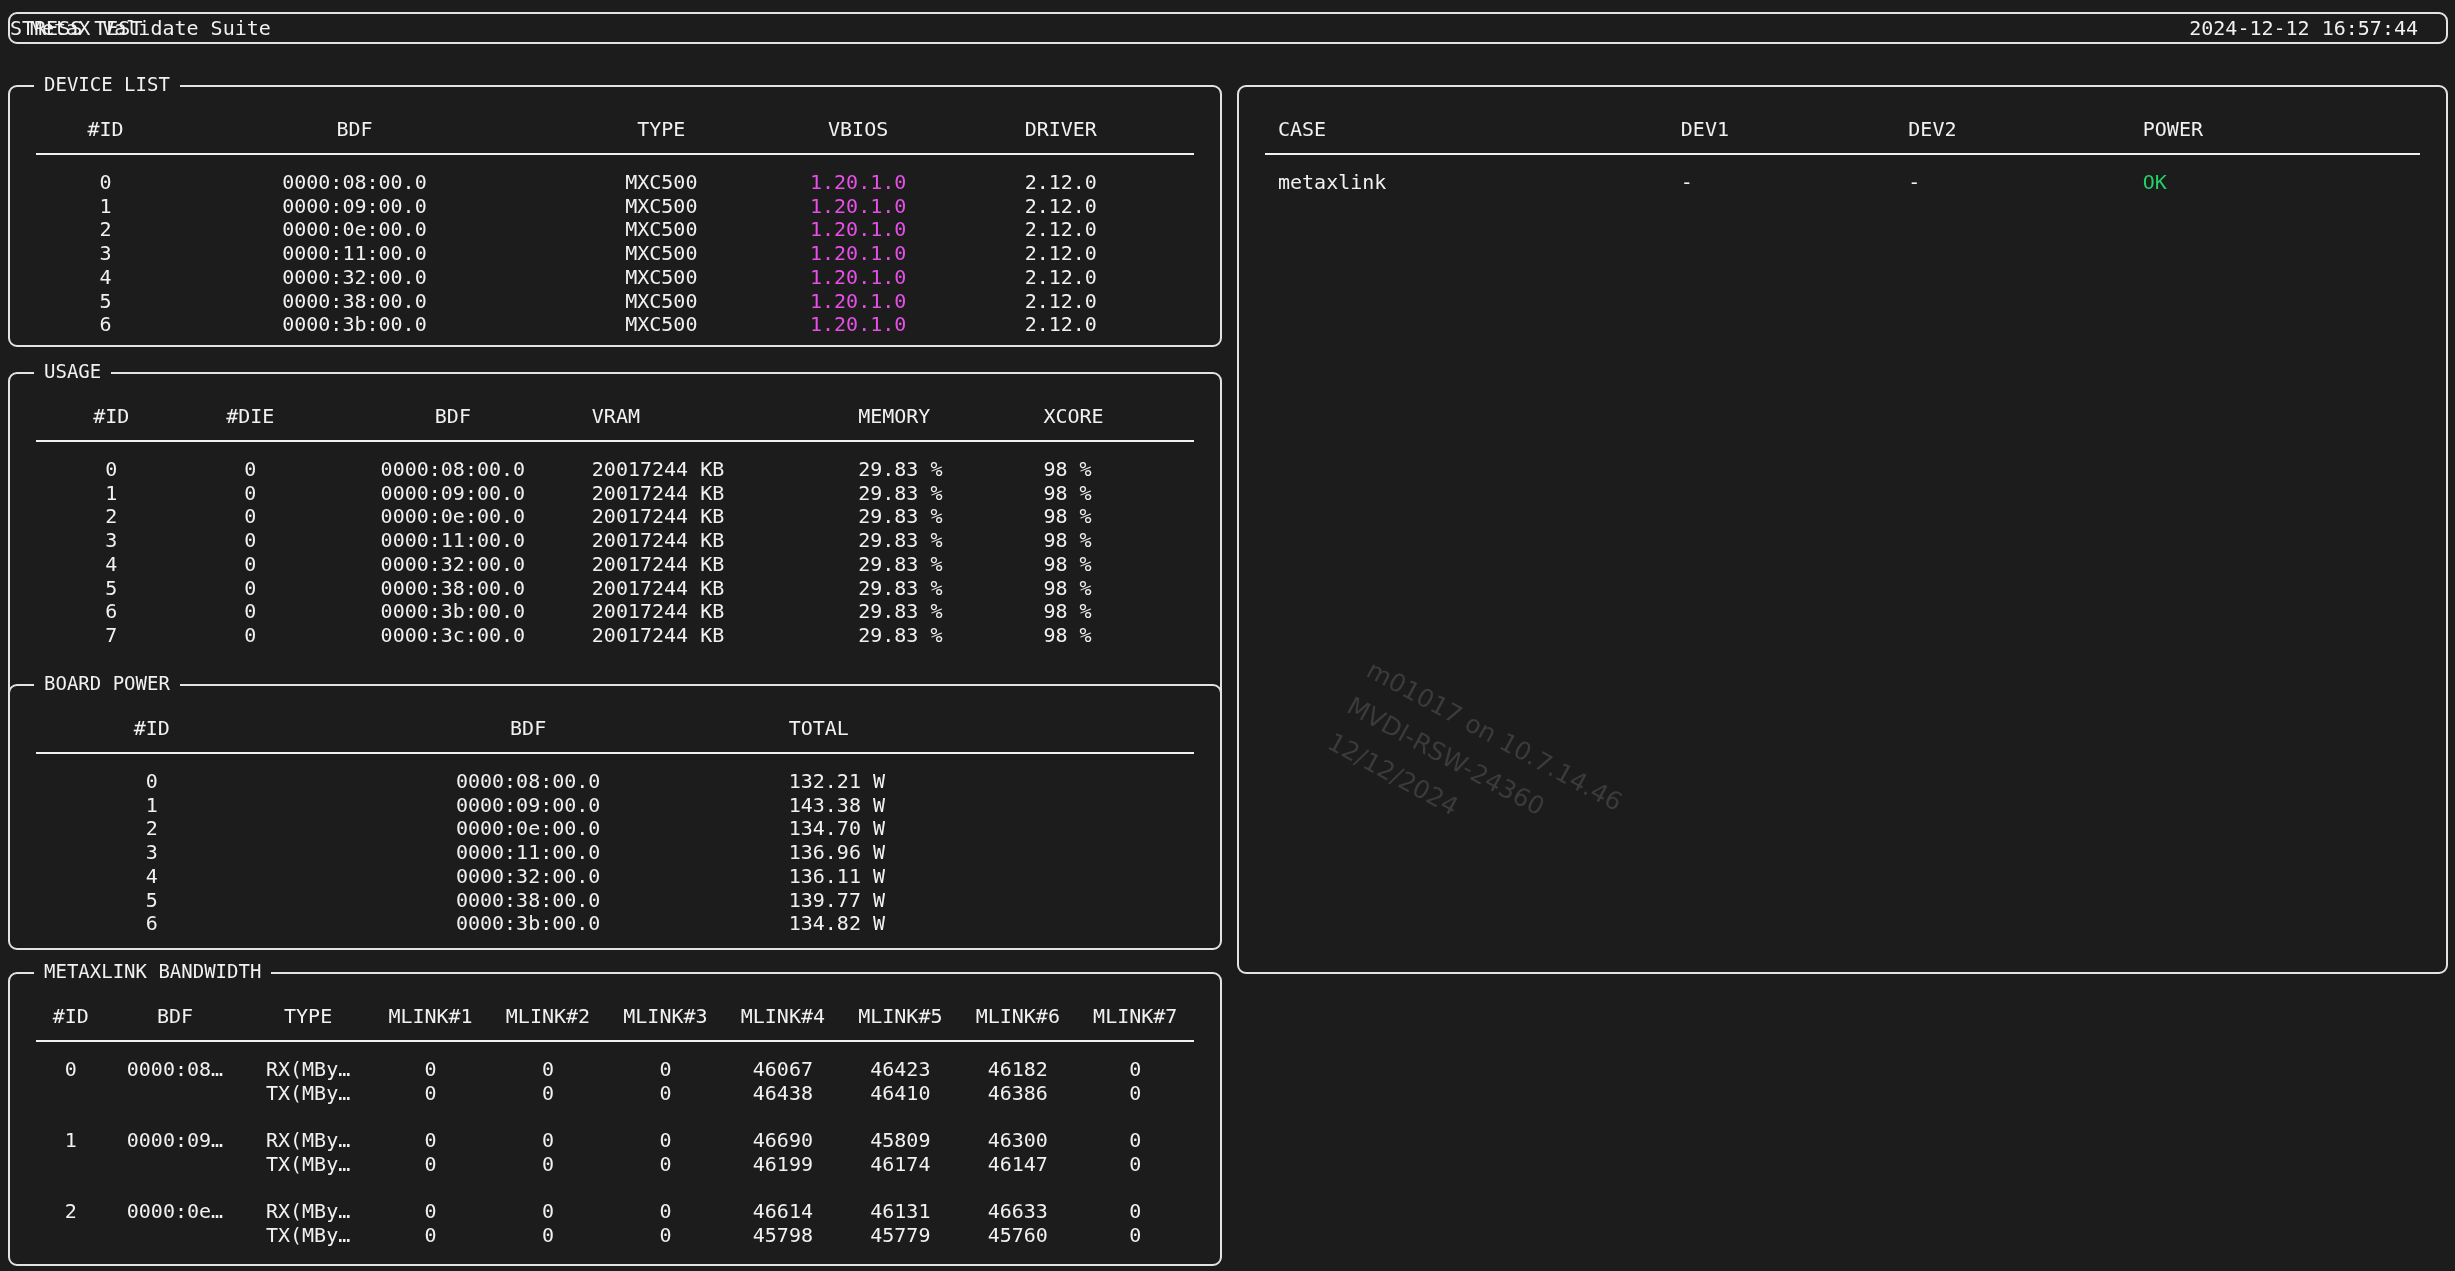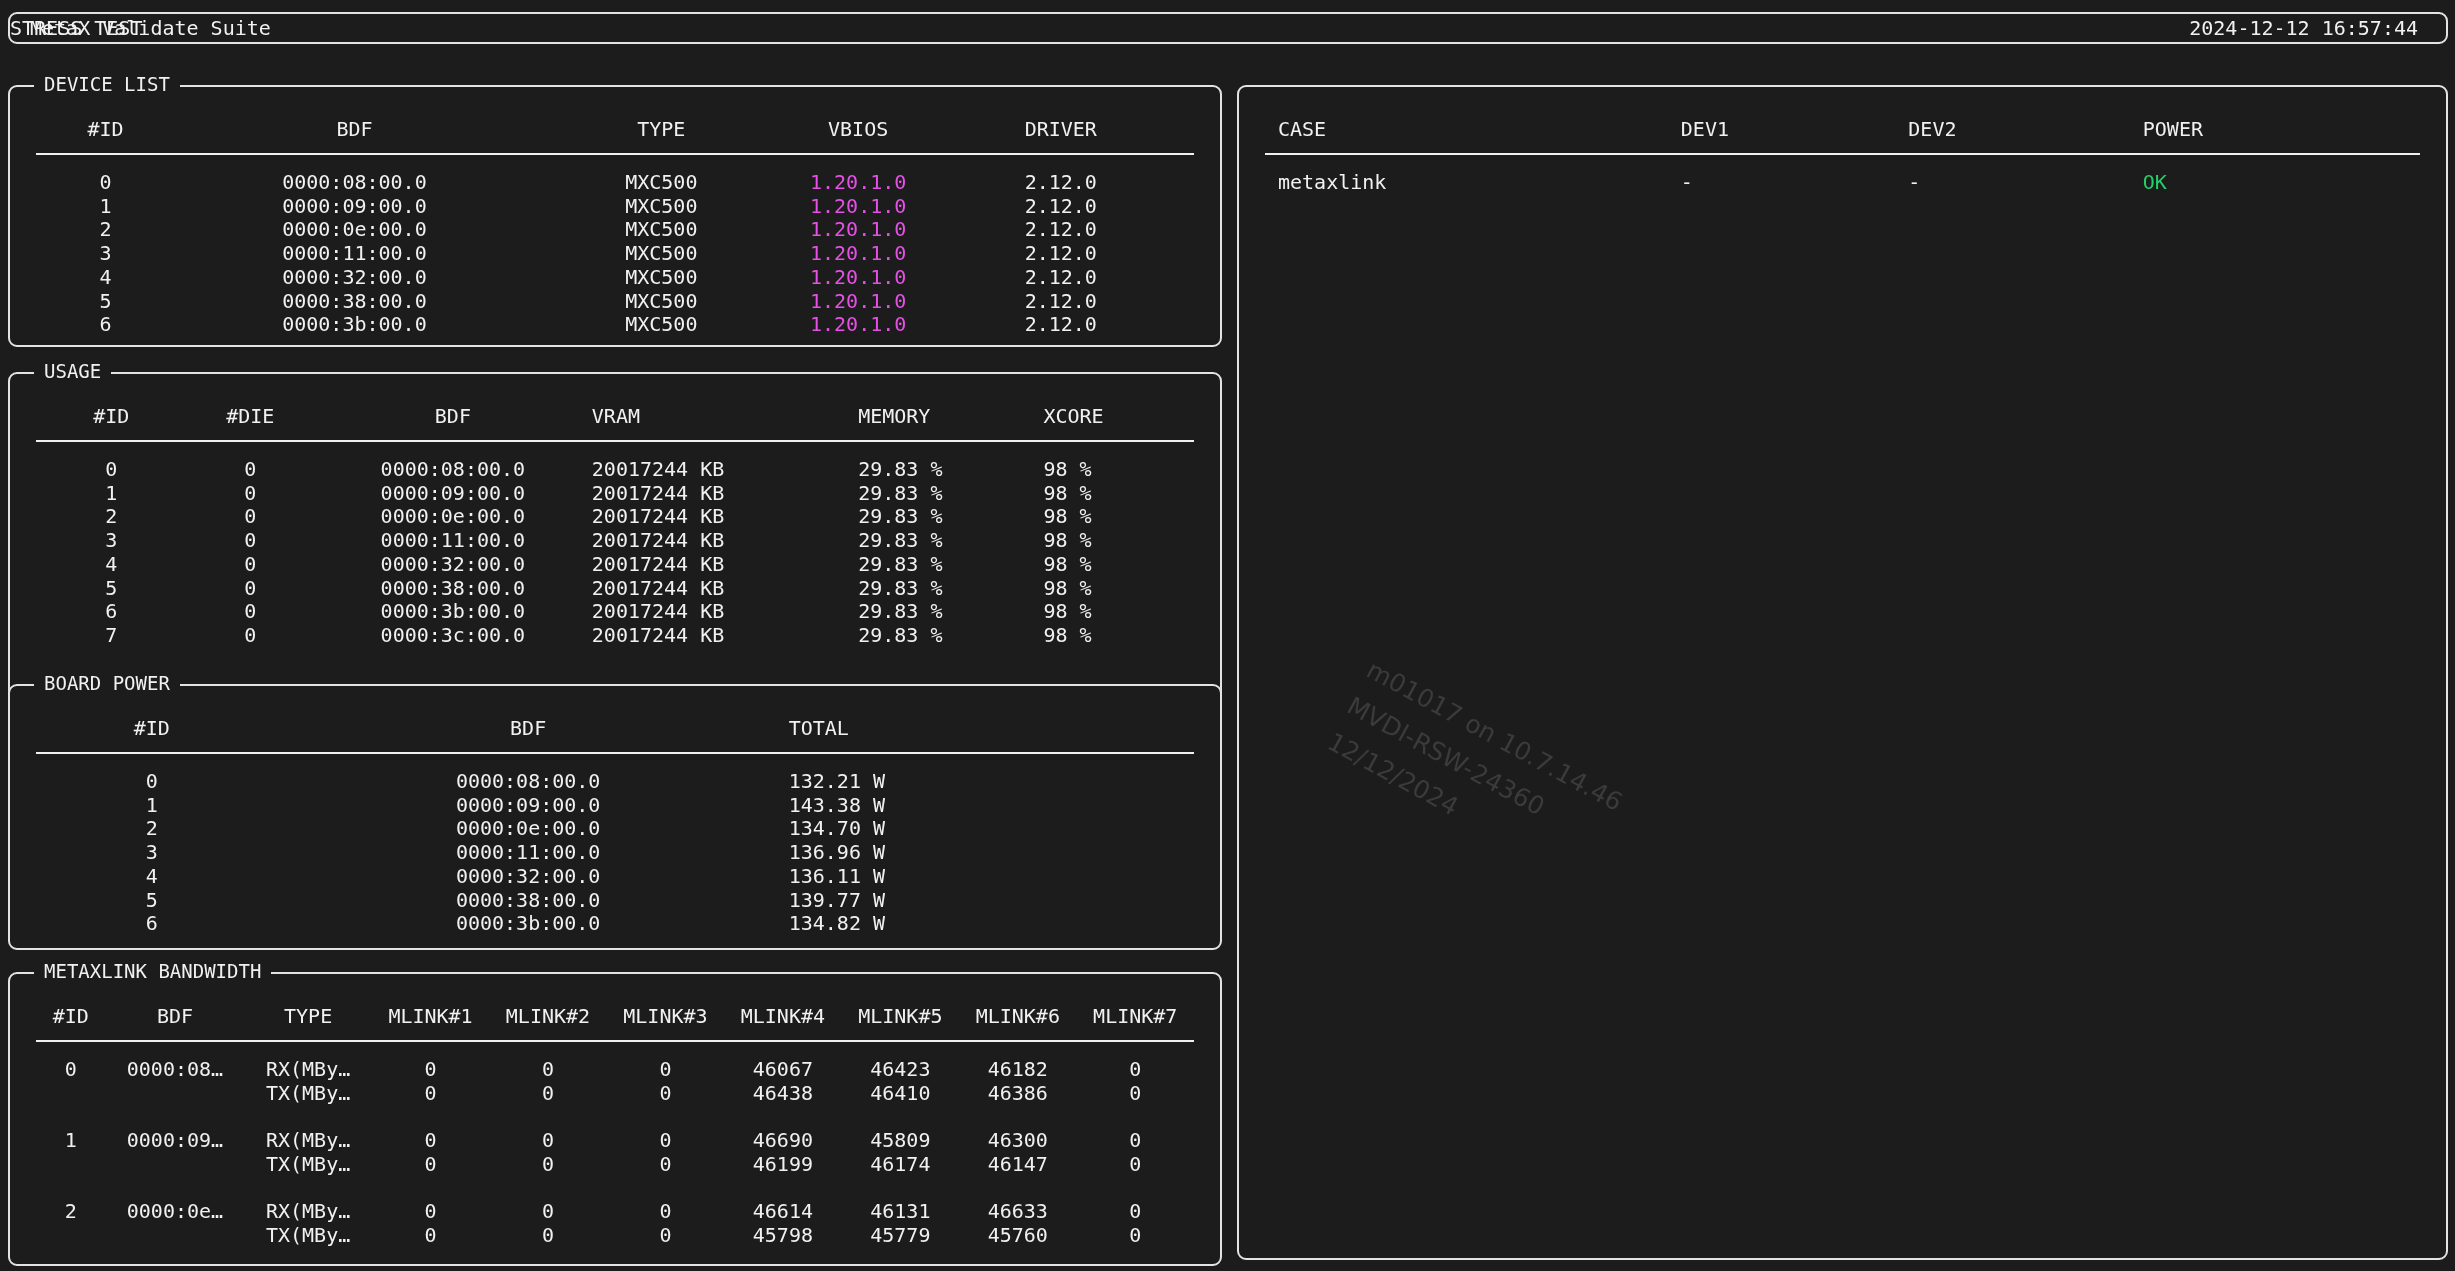--- a/index.html
+++ b/index.html
@@ -20,21 +20,21 @@
   
   #topbar{left:8px;top:12px;width:2440px;height:32px;display:flex;align-items:center}
   #topbar .t-left{padding-left:20px;z-index:1}
   #topbar .t-center{position:absolute;left:0;right:0;text-align:left}
   #topbar .t-right{margin-left:auto;padding-right:28px;z-index:1}
   
   #p-dev {left:8px;   top:85px;  width:1214px; height:262px}
   #p-use {left:8px;   top:372px; width:1214px; height:355px}
   #p-pow {left:8px;   top:684px; width:1214px; height:266px}
   #p-ml  {left:8px;   top:972px; width:1214px; height:294px}
-  #p-case{left:1237px;top:85px;  width:1211px; height:1175px}
+  #p-case{left:1237px;top:85px;  width:1211px; height:889px}
   
   .tbl{padding:30px 26px 0;position:relative}
   .hdr{display:grid;line-height:24px;white-space:nowrap}
   .rule{height:2px;background:#f0f0f0;margin:12px 0 16px}
   .row{display:grid;line-height:23.7px;white-space:nowrap}
   .row.blank{height:23.7px}
   .c{text-align:center}
   .l{text-align:left}
   .r{text-align:left}
   .pr{padding-right:15px}

